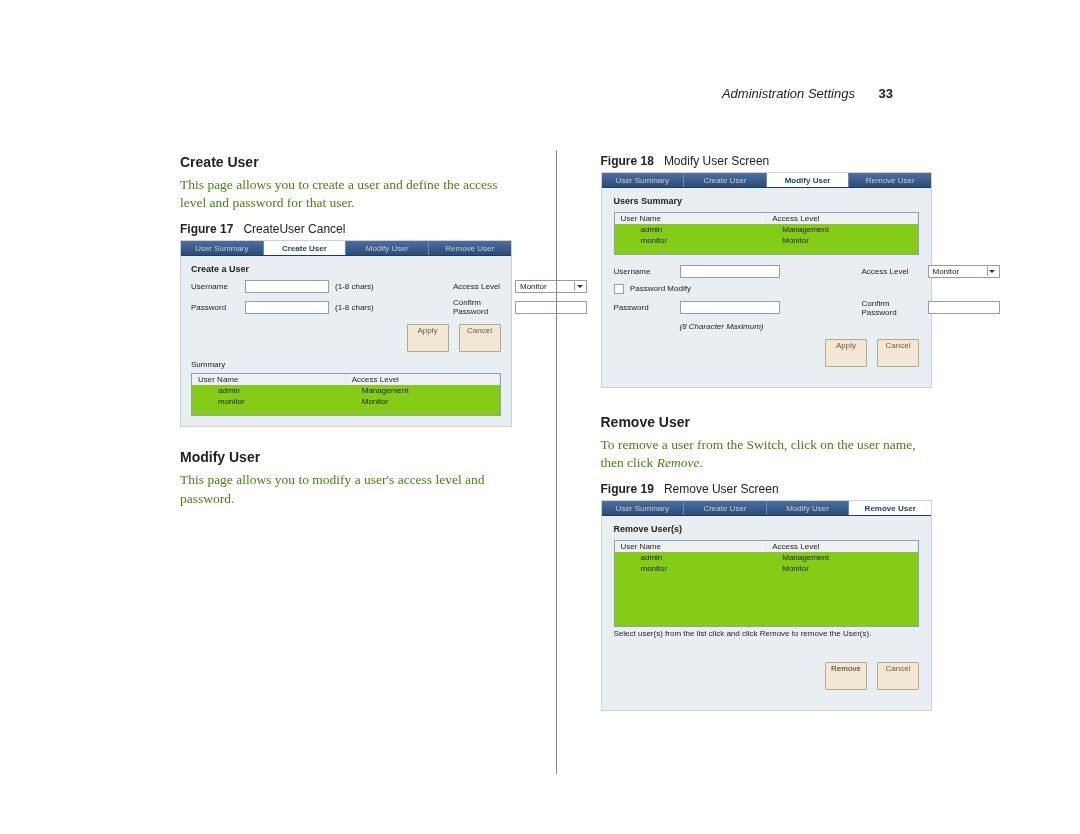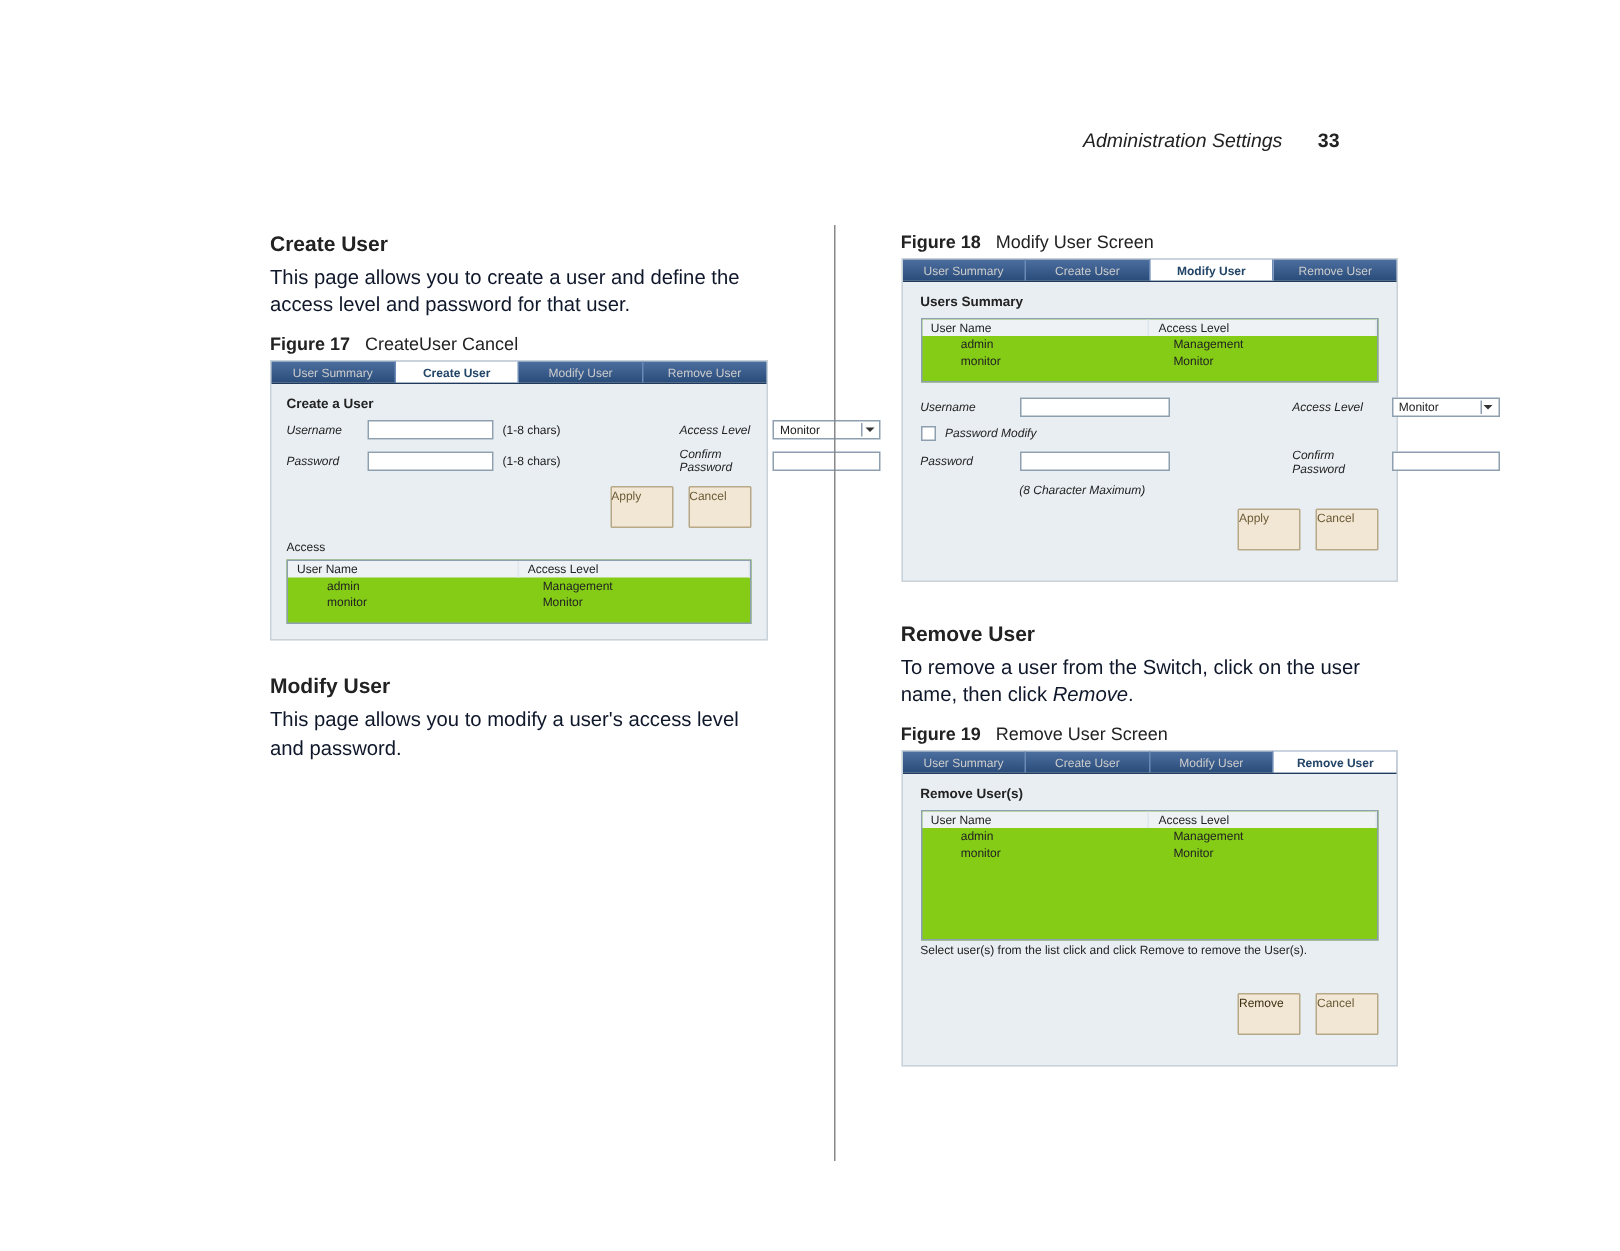--- a/index.html
+++ b/index.html
@@ -44,21 +44,21 @@
     position: absolute; top: 150px; left: 180px; right: 148px; bottom: 60px;
     display: flex; gap: 44px;
   }
   .col { flex: 1 1 0; min-width: 0; }
   .sep {
     width: 1px; background: #888; flex: 0 0 1px;
   }
   h3 {
     font-size: 14px; font-weight: 700; margin: 4px 0 6px 0;
   }
-  p { font-size: 13.5px; line-height: 1.35; margin: 0 0 10px 0; color:#0f172a; }
+  p { font-size: 13.5px; line-height: 1.35; margin: 0 0 10px 0; color:#4d7c0f;font-family:Liberation Serif, serif; }
   .figcap { font-size: 12px; margin: 4px 0 4px 0; }
   .figcap b { font-weight: 700; }
   .italic { font-style: italic; }
 
   
   .shot {
     background: var(--panel-bg);
     border: 1px solid var(--panel-border);
     font-family: "Tahoma", "Verdana", sans-serif;
     font-size: 9px;
@@ -79,40 +79,40 @@
   .tab.active { background: var(--tab-active-bg); color: var(--tab-active-text); font-weight: 700; }
   .panel-body { padding: 6px 10px 10px 10px; }
   .sec-title { font-weight: 700; font-size: 9px; margin: 2px 0 6px 0; }
   .grid {
     display: grid; grid-template-columns: 48px 84px 44px 62px 56px 72px; column-gap: 6px; row-gap: 5px;
     align-items: center;
   }
   .grid.modify {
     grid-template-columns: 60px 100px 70px 60px 72px;
   }
-  .lbl { font-size: 8px; font-style: italic; }
+  .lbl { font-size: 8px; }
   .hint { font-size: 8px; }
   .inp {
     height: 13px; border: 1px solid var(--field-border); background: #fff;
   }
   .sel {
     height: 13px; border: 1px solid var(--field-border); background: #fff;
     display: inline-flex; align-items: center; justify-content: space-between;
     padding: 0 2px 0 4px; font-size: 8px;
   }
   .sel .caret {
     width: 10px; height: 9px; border-left: 1px solid var(--field-border);
     display:inline-flex; align-items:center; justify-content:center;
   }
   .sel .caret::after { content:""; border: 3px solid transparent; border-top-color:#333; margin-top:3px;}
   .chk { width: 10px; height: 10px; border: 1px solid var(--field-border); background:#fff; display:inline-block; vertical-align:middle; margin-right:4px;}
   .btns { display:flex; justify-content:flex-end; gap:10px; margin-top:8px; }
   .btn {
     min-width: 42px; height: 28px; border:1px solid var(--btn-border);
-    background: var(--btn-bg); font-size: 8px; line-height:12px; text-align:left;
+    background: var(--btn-bg); font-size: 8px; line-height:12px; text-align:center;
     border-radius: 1px; color:#6b5b36;
   }
   .btn.solid { color:#3b2f12; }
   .table {
     margin-top: 4px; border:1px solid var(--field-border); background:#84cc16;
   }
   .table .thead { display:flex; background:#eef2f5; }
   .table .tbody { min-height: 30px; }
   .th, .td { font-size: 8px; padding: 1px 6px; }
   .th { flex:1; border-right:1px solid #dfe6ec; }
@@ -170,21 +170,21 @@
             <span class="hint">(1-8 chars)</span>
             <span></span>
             <span class="lbl">Confirm Password</span>
             <span class="inp"></span>
           </div>
           <div class="btns">
             <div class="btn">Apply</div>
             <div class="btn">Cancel</div>
           </div>
 
-          <div class="summary-label">Access</div>
+          <div class="summary-label">Summary</div>
           <div class="table">
             <div class="thead">
               <div class="th">User Name</div>
               <div class="th">Access Level</div>
             </div>
             <div class="tbody">
               <div class="tr">
                 <div class="td">admin</div>
                 <div class="td">Management</div>
               </div>

